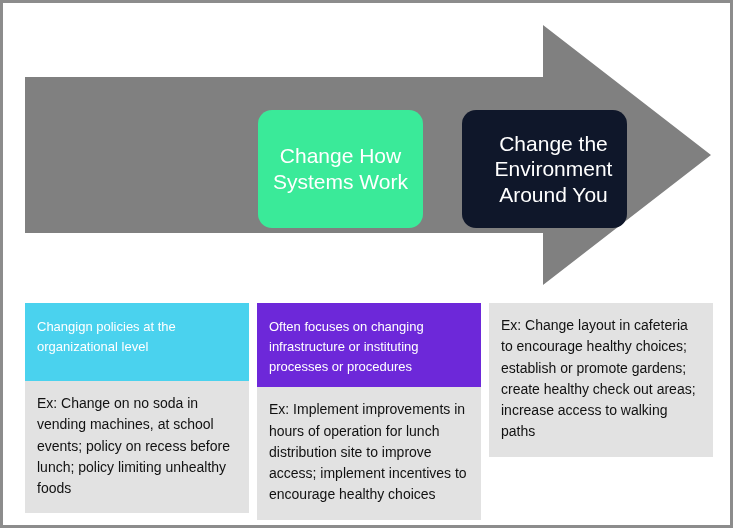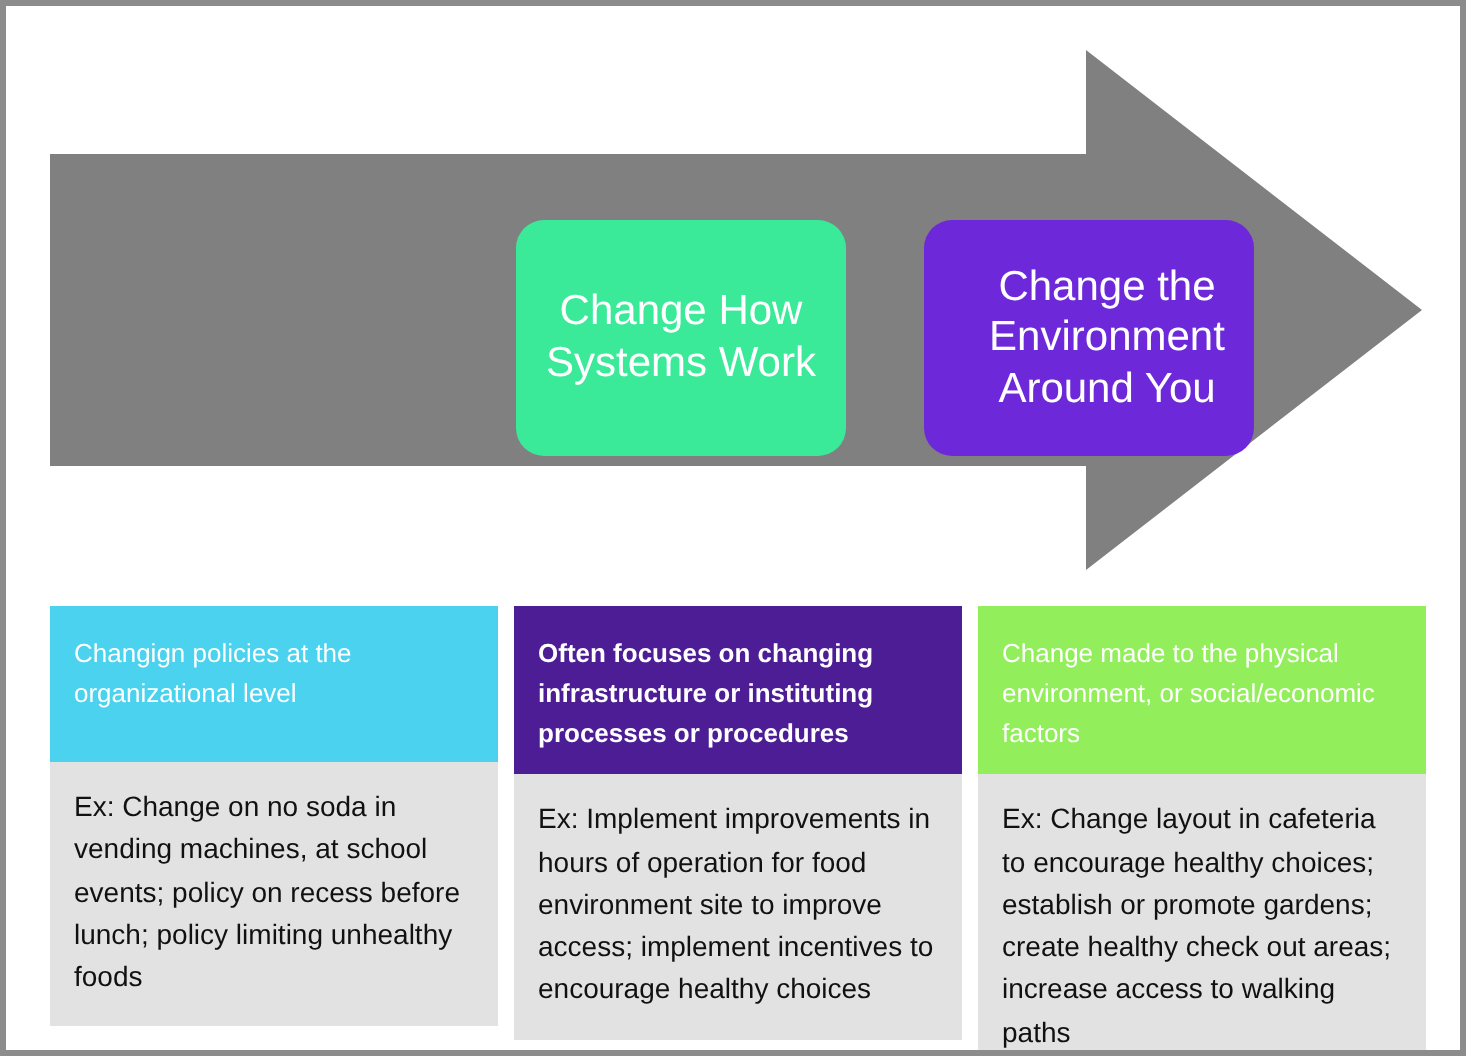--- a/index.html
+++ b/index.html
@@ -47,21 +47,21 @@
     padding: 4px 6px;
   }
   .stage span {
     color: #ffffff;
     font-size: 21px;
     line-height: 1.22;
     font-family: "Liberation Sans", sans-serif;
   }
   #stage-0 { left: 48px;  background: #4ad2ee; }
   #stage-1 { left: 233px; background: #3aea99; }
-  #stage-2 { left: 437px; background: #6d28d9; padding-left: 24px; }
+  #stage-2 { left: 437px; background: #0f172a; padding-left: 24px; }
 
   
   .columns {
     position: absolute;
     left: 22px;
     top: 300px;
     width: 690px;
     display: flex;
     gap: 8px;
   }
@@ -81,21 +81,21 @@
   .col-body {
     background: #e2e2e2;
     box-sizing: border-box;
     padding: 12px 12px 14px 12px;
     color: #111111;
     font-size: 14px;
     line-height: 1.52;
     min-height: 104px;
   }
   #head-0 { background: #4ad2ee; }
-  #head-1 { background: #4c1d95; font-weight: bold; }
+  #head-1 { background: #6d28d9; }
   #head-2 { background: #92ef5b; }
 </style>
 </head>
 <body>
 
 <div id="canvas">
 
   <div class="arrow-wrap">
     <svg class="arrow-svg" width="686" height="260" viewBox="0 0 686 260" xmlns="http://www.w3.org/2000/svg">
       <polygon points="0,52 518,52 518,0 686,130 518,260 518,208 0,208" fill="#808080"></polygon>
@@ -111,22 +111,21 @@
 
   <div class="columns">
 
     <div class="column">
       <div class="col-head" id="head-0">Changign policies at the organizational level</div>
       <div class="col-body">Ex: Change on no soda in vending machines, at school events; policy on recess before lunch; policy limiting unhealthy foods</div>
     </div>
 
     <div class="column">
       <div class="col-head" id="head-1">Often focuses on changing infrastructure or instituting processes or procedures</div>
-      <div class="col-body">Ex: Implement improvements in hours of operation for food environment site to improve access; implement incentives to encourage healthy choices</div>
+      <div class="col-body">Ex: Implement improvements in hours of operation for lunch distribution site to improve access; implement incentives to encourage healthy choices</div>
     </div>
 
     <div class="column">
-      <div class="col-head" id="head-2">Change made to the physical environment, or social/economic factors</div>
       <div class="col-body">Ex: Change layout in cafeteria to encourage healthy choices; establish or promote gardens; create healthy check out areas; increase access to walking paths</div>
     </div>
 
   </div>
 </div>
 
 </body></html>

